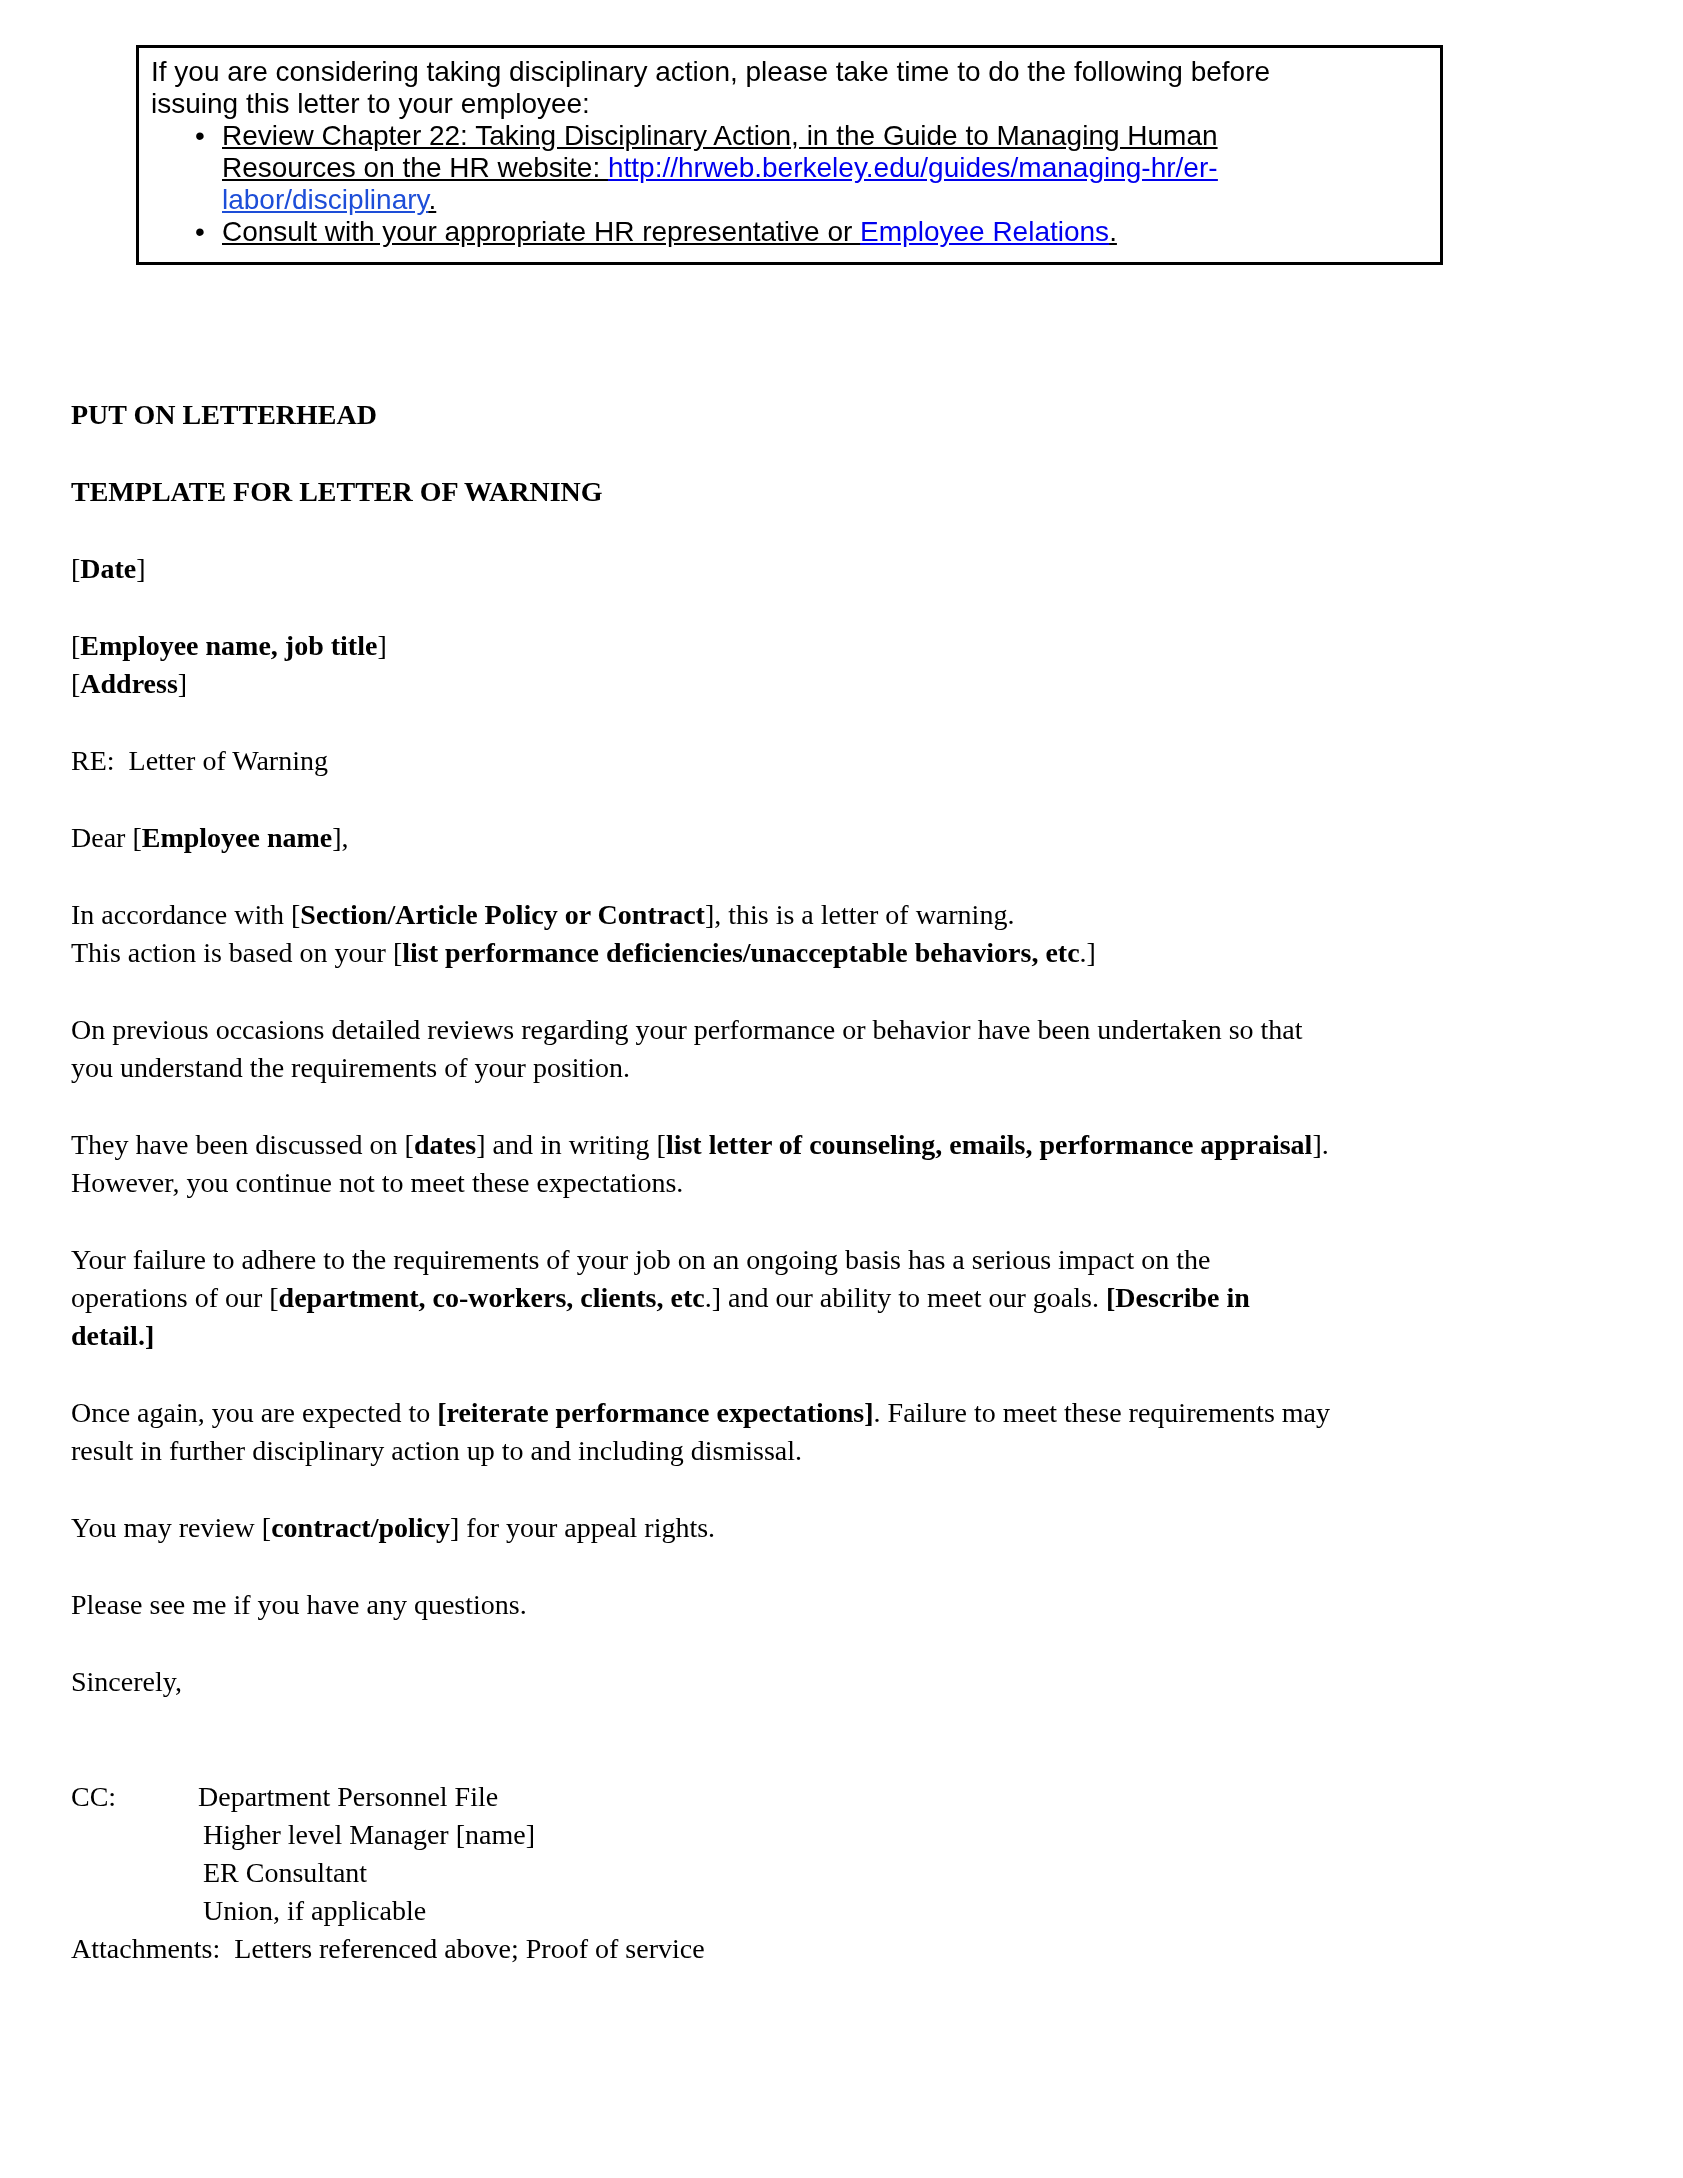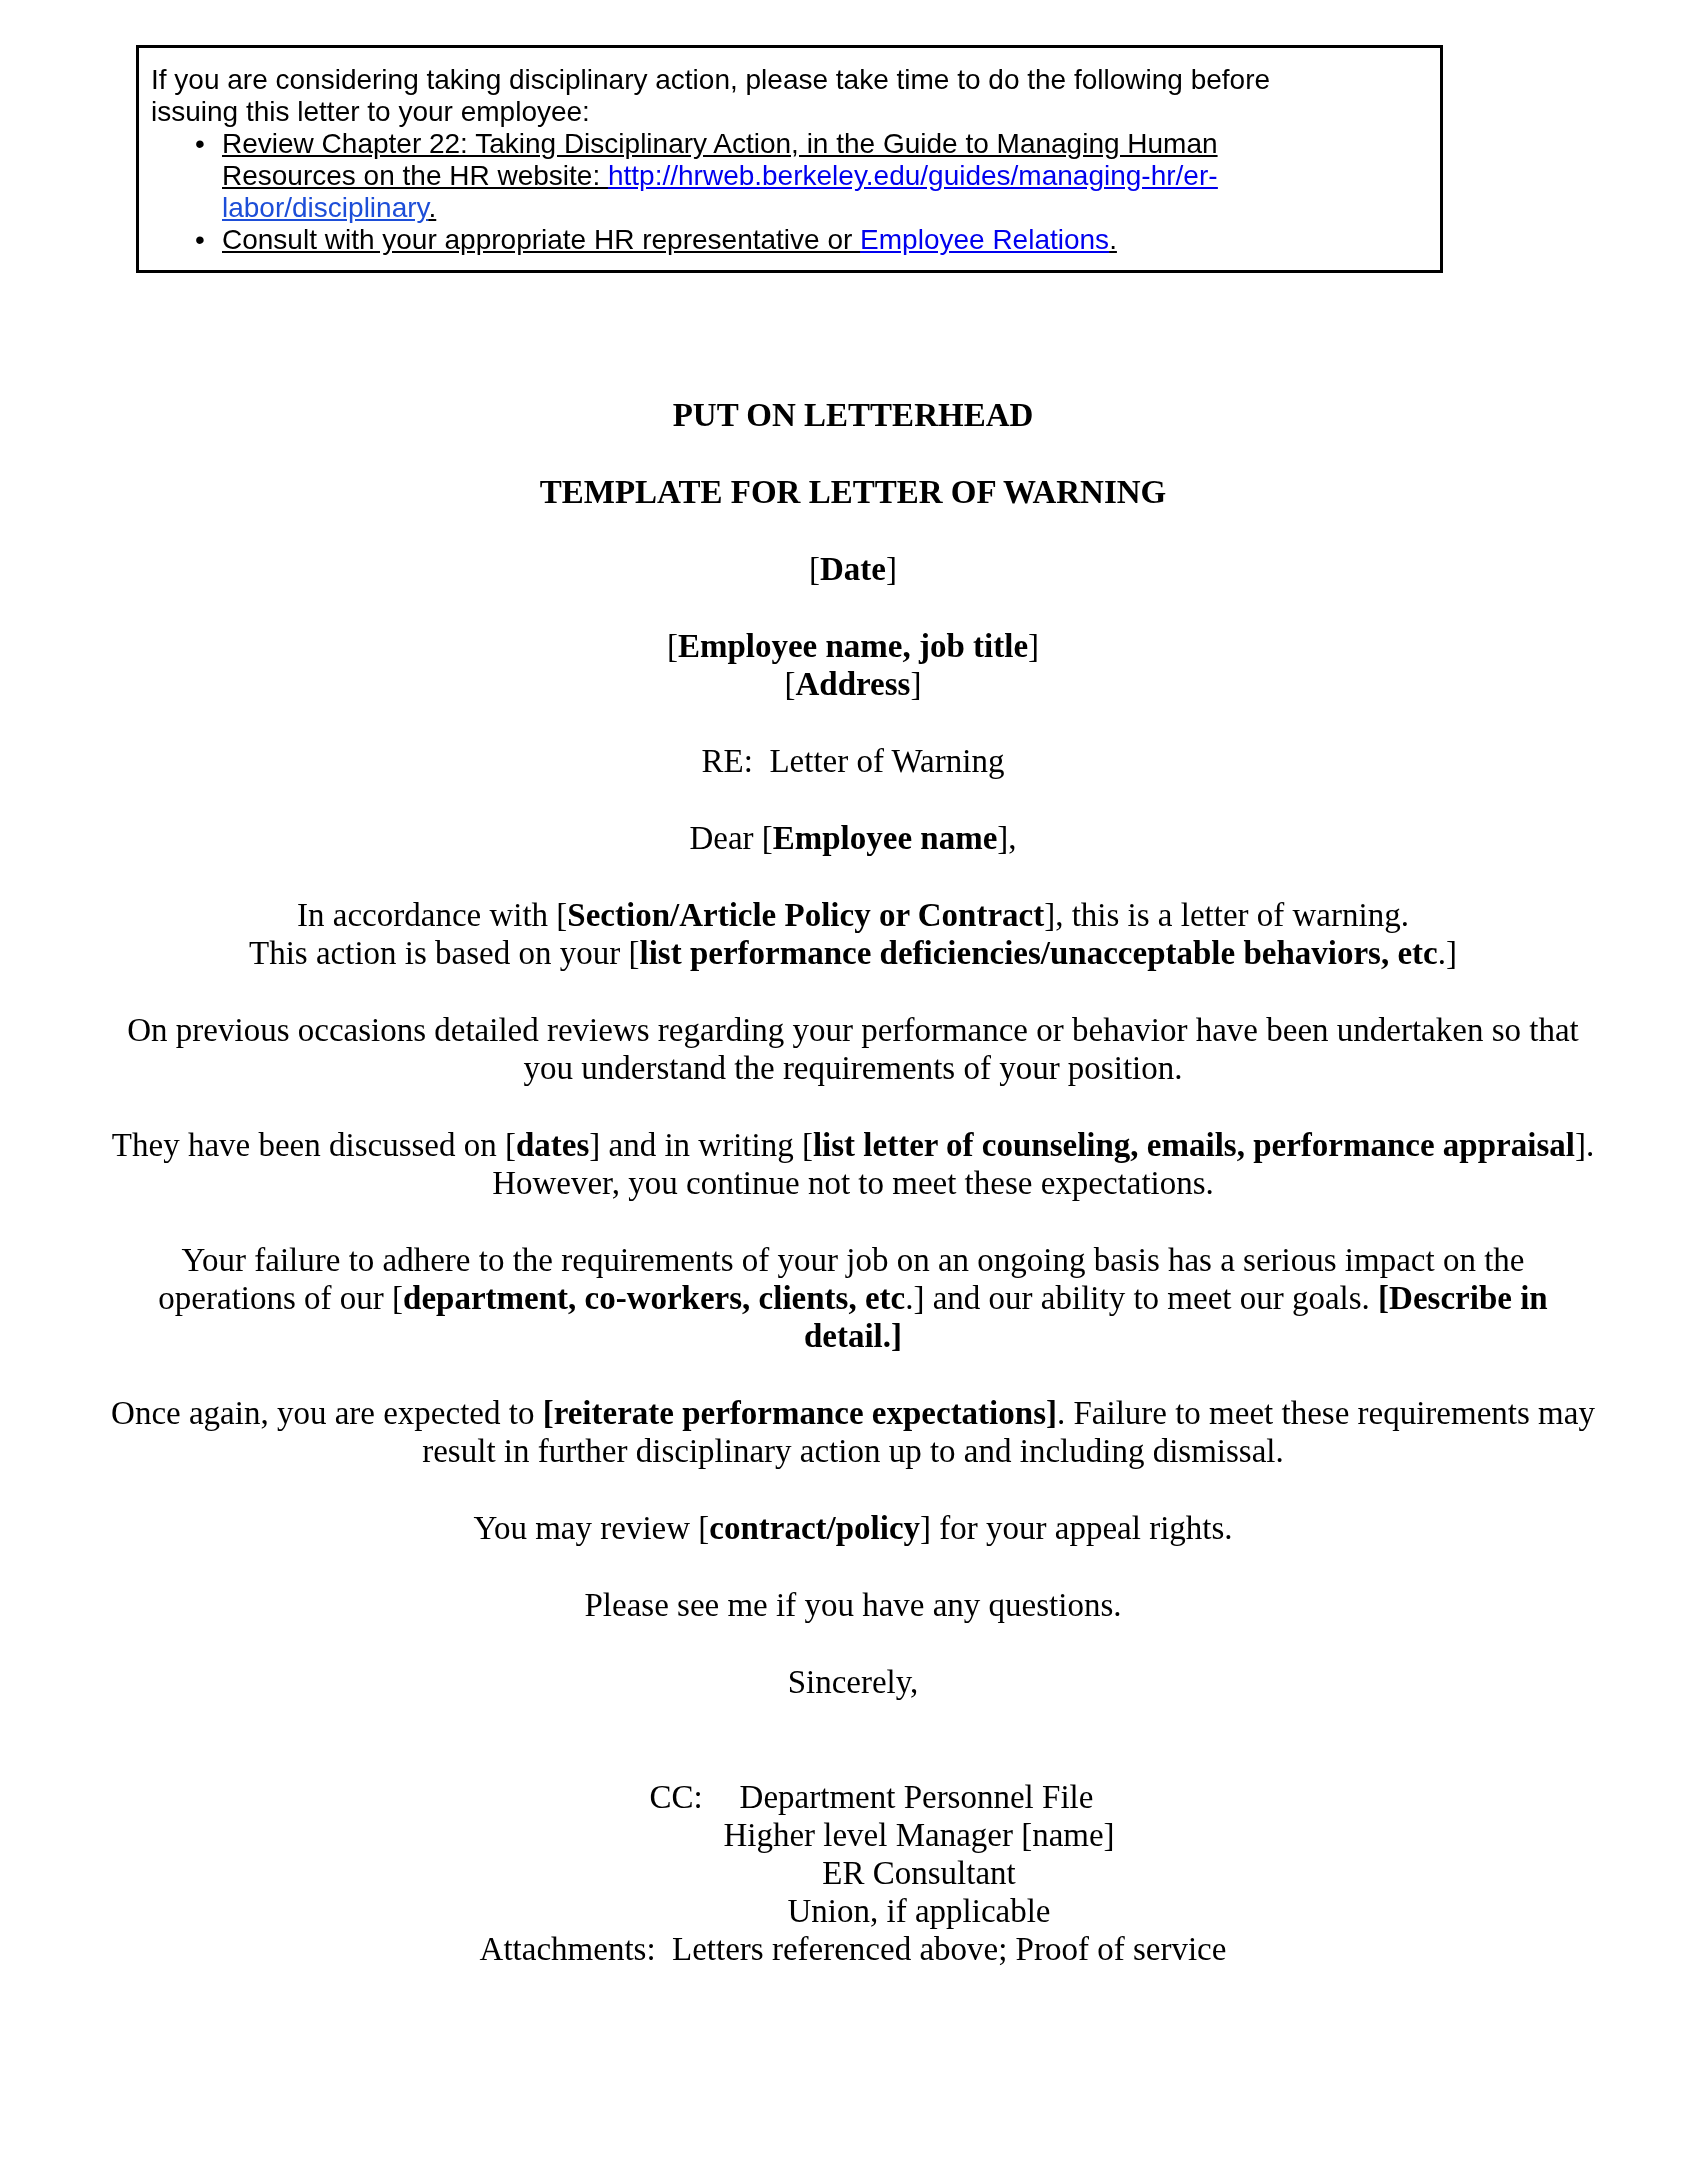--- a/index.html
+++ b/index.html
@@ -9,41 +9,40 @@
     color: #000000;
     font-family: "Liberation Serif", serif;
     position: relative;
   }
   .note-box {
     position: absolute;
     left: 136px; top: 45px;
     width: 1307px;
     box-sizing: border-box;
     border: 3px solid #000000;
-    padding: 16px 14px 14px 12px;
+    padding: 8px 14px 14px 12px;
     font-family: "Liberation Sans", sans-serif;
     font-size: 28px;
     line-height: 32px;
     white-space: nowrap;
   }
   .box-intro { margin: 0; }
   .box-list { margin: 0; padding: 0; list-style: none; }
   .box-list li { position: relative; padding-left: 71px; text-decoration: underline; }
   .box-list li::before {
     content: "\2022";
     position: absolute;
     left: 44px; top: 0;
   }
   .letter {
     position: absolute;
     left: 71px; top: 396px;
     width: 1564px;
-    font-size: 33px;
+    font-size: 28px;
     line-height: 38px;
-    text-align: center;
   }
   .letter p {
     margin: 0 0 39px 0;
     white-space: nowrap;
   }
   .letter p.bold-heading { font-weight: 700; }
   .letter p.sincerely { margin-bottom: 77px; }
   b { font-weight: 700; }
   .link { text-decoration: underline; cursor: pointer; }
   .tab { display: inline-block; }

